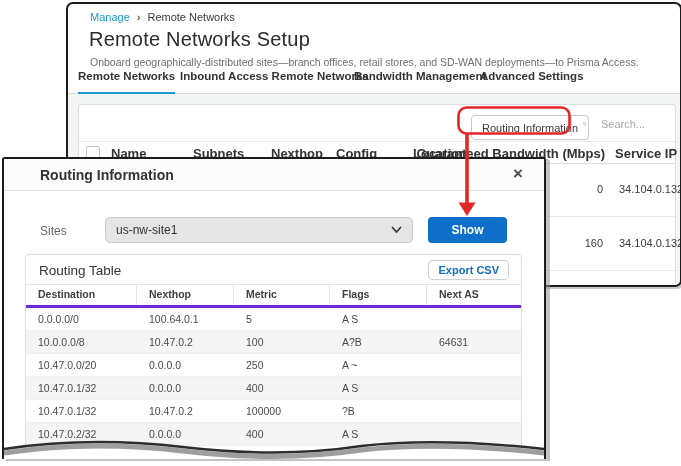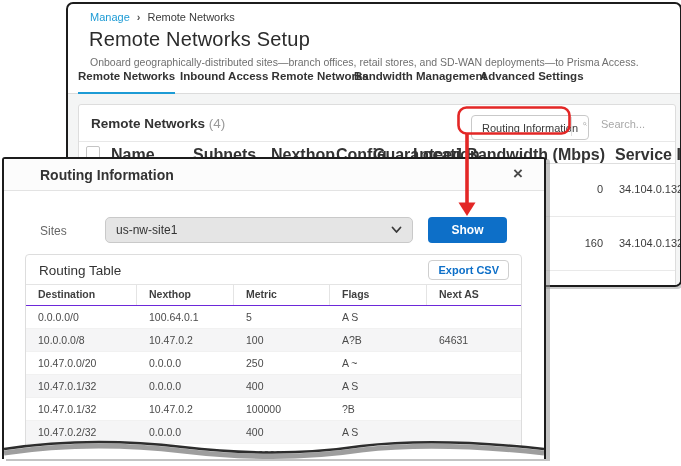--- a/index.html
+++ b/index.html
@@ -38,21 +38,21 @@
     font-size:11px;color:#3a3a3a;display:flex;align-items:center;cursor:pointer;white-space:nowrap;
   }
   .vsep{position:absolute;left:492px;top:12px;width:1px;height:19px;background:#ddd;}
   .search-wrap{position:absolute;left:504px;top:12px;display:flex;align-items:center;gap:12px;width:86px;}
   .search-wrap input{
     border:none;outline:none;font-size:11px;color:#666;width:66px;background:transparent;
     font-family:"Liberation Sans","DejaVu Sans",sans-serif;
   }
   .search-wrap input::placeholder{color:#a8a8a8;}
   .nt-header{position:absolute;left:0;top:36px;width:100%;height:21px;border-top:1px solid #e8e8e8;border-bottom:1px solid #dedede;}
-  .nt-h{position:absolute;top:4px;font-size:16px;font-weight:700;color:#333;white-space:nowrap;}
+  .nt-h{position:absolute;top:4px;font-size:13px;font-weight:700;color:#333;white-space:nowrap;}
   .checkbox{position:absolute;left:7px;top:4px;width:12px;height:12px;border:1px solid #c4c4c4;border-radius:2px;background:#fff;cursor:pointer;}
   .nt-row{position:absolute;left:0;width:100%;height:54px;border-bottom:1px solid #e9e9e9;}
   .nt-row.r1{top:57px;} .nt-row.r2{top:111px;}
   .nt-bw{position:absolute;right:72px;top:21px;font-size:11px;color:#3c3c3c;}
   .nt-ip{position:absolute;left:540px;top:21px;font-size:11px;color:#3c3c3c;}
   
   .modal{
     position:absolute;left:2px;top:157px;width:544px;height:302px;
     background:#fff;border:2px solid #1c1c1c;border-bottom:none;border-radius:3px 3px 0 0;
     box-shadow:4px 2px 0 rgba(145,145,145,.55);
@@ -82,21 +82,21 @@
     border:1px solid #ddd;border-radius:4px;background:#fff;
   }
   .rt-title{position:absolute;left:13px;top:8px;font-size:13.5px;font-weight:500;color:#333;text-align:center;}
   .export-btn{
     position:absolute;right:12px;top:5px;height:20px;padding:0 9px;
     background:#fff;border:1px solid #cfcfcf;border-radius:4px;
     font-size:11px;font-weight:700;color:#0d6fc8;cursor:pointer;
     font-family:"Liberation Sans","DejaVu Sans",sans-serif;
   }
   .rt-table{position:absolute;left:0;top:29px;width:100%;}
-  .rt-hrow{display:flex;height:20px;border-top:1px solid #e4e4e4;border-bottom:1px solid #6d28d9;}
+  .rt-hrow{display:flex;height:20px;border-top:1px solid #e4e4e4;border-bottom:3px solid #6d28d9;}
   .rt-hcell{
     box-sizing:border-box;padding:3px 0 0 12px;font-size:10.5px;font-weight:700;color:#3f3f3f;
     border-right:1px solid #e4e4e4;
   }
   .rt-hcell:last-child{border-right:none;}
   .c1{width:111px;} .c2{width:97px;} .c3{width:96px;} .c4{width:97px;} .c5{width:94px;}
   .rt-row{display:flex;height:22px;border-bottom:1px solid #f1f1f1;}
   .rt-row:nth-child(even){background:#f5f5f6;}
   .rt-cell{box-sizing:border-box;padding:5px 0 0 12px;font-size:10.5px;color:#4a4a4a;white-space:nowrap;}
   
@@ -121,24 +121,20 @@
   <div class="tabs">
     <div class="tab tab1 active">Remote Networks</div>
     <div class="tab tab2">Inbound Access Remote Networks</div>
     <div class="tab tab3">Bandwidth Management</div>
     <div class="tab tab4">Advanced Settings</div>
   </div>
 
   <div class="content-strip"></div>
 
   <div class="card">
-    <div class="card-title">
-      <span>Remote Networks</span>
-      <span class="card-count">(4)</span>
-    </div>
 
     <div class="ri-button">Routing Information</div>
     <div class="vsep"></div>
 
     <div class="search-wrap">
       <svg width="12" height="12" viewBox="0 0 12 12">
         <circle cx="4.8" cy="4.8" r="3.6" fill="none" stroke="#8a8a8a" stroke-width="1.4"></circle>
         <line x1="7.6" y1="7.6" x2="11" y2="11" stroke="#8a8a8a" stroke-width="1.4"></line>
       </svg>
       <input type="text" placeholder="Search..." style="">

